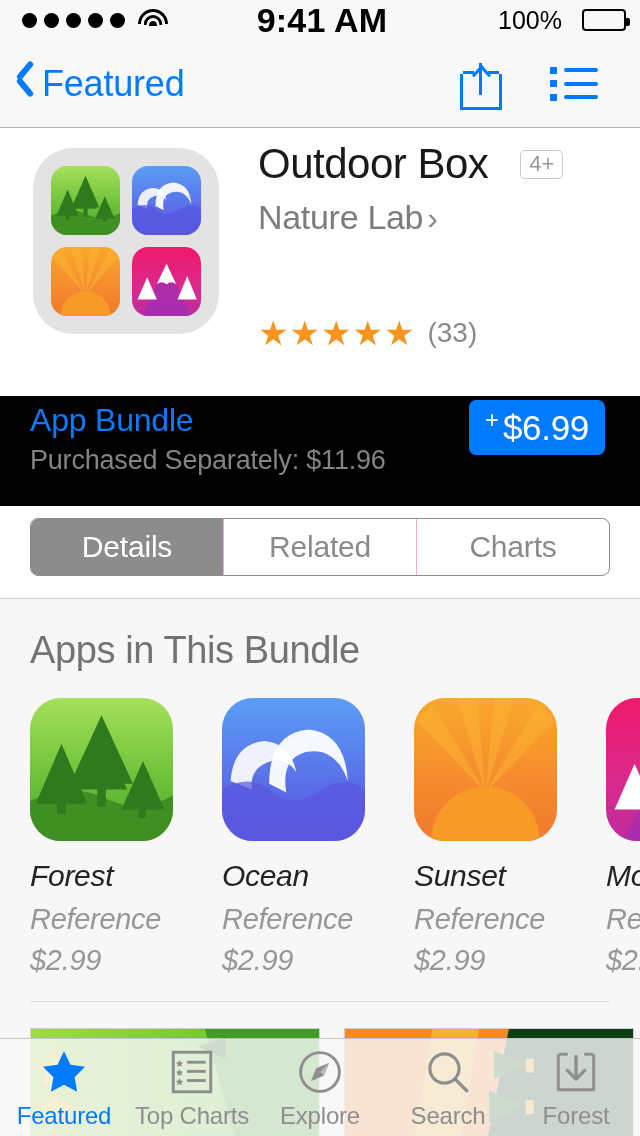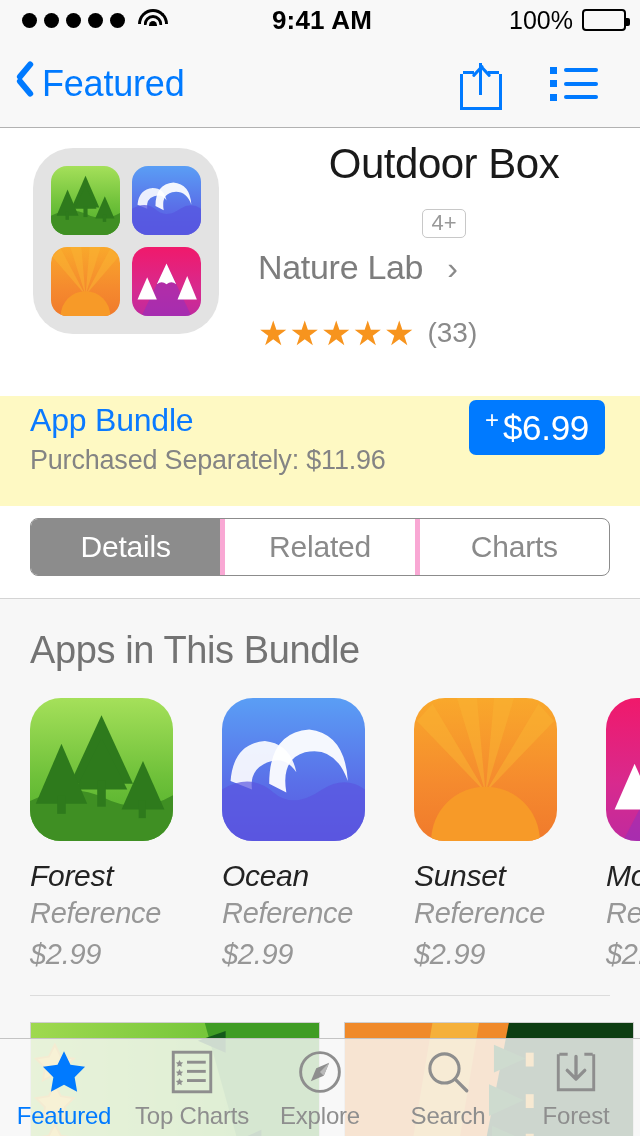--- a/index.html
+++ b/index.html
@@ -24,23 +24,23 @@
   .sig-dot { width:15px; height:15px; border-radius:50%; background:#000; }
   #wifi-icon { margin-left:13px; width:30px; height:22px; position:relative; }
   #wifi-icon i { position:absolute; border:3.5px solid #000; border-bottom:none;
                  border-radius:50% 50% 0 0 / 100% 100% 0 0; left:50%; transform:translateX(-50%); }
   #wifi-icon i:nth-child(1){ width:30px; height:15px; top:0; }
   #wifi-icon i:nth-child(2){ width:19px; height:10px; top:6px; }
   #wifi-icon i:nth-child(3){ width:8px; height:4.5px; top:12px; background:#000; border:none;
                              border-radius:50% 50% 0 0 / 100% 100% 0 0; }
   #status-time {
     position:absolute; left:4px; right:0; text-align:center;
-    font-size:26px; font-weight:bold; color:#000; letter-spacing:.2px;
-  }
-  #status-right { margin-left:auto; margin-right:14px; display:flex; align-items:center; gap:9px; }
+    font-size:34px; font-weight:bold; color:#000; letter-spacing:.2px;
+  }
+  #status-right { margin-left:auto; margin-right:14px; display:flex; align-items:center; gap:20px; }
   #battery-pct { font-size:25px; color:#000; }
   #battery-icon { width:44px; height:22px; border:2.5px solid #000; border-radius:4px; position:relative; padding:2px; }
   #battery-icon::after { content:""; position:absolute; right:-6px; top:7px; width:4px; height:8px;
                           background:#000; border-radius:0 2px 2px 0; }
   #battery-fill { height:100%; background:#000; border-radius:1px; }
 
   
   #nav-bar {
     height:88px; width:100%;
     background:#f8f8f8;
@@ -84,36 +84,36 @@
     gap:12px; padding:18px;
   }
   .mini-icon { border-radius:16px; overflow:hidden; position:relative; }
 
   .ic-forest  { background:linear-gradient(180deg,#a5e05a 0%,#6fc13a 55%,#4aab28 100%); }
   .ic-ocean   { background:linear-gradient(180deg,#5a9ef5 0%,#5a6fe8 60%,#5a56e0 100%); }
   .ic-sunset  { background:linear-gradient(180deg,#f9a82b 0%,#f58a2e 60%,#f07a2c 100%); }
   .ic-mount   { background:linear-gradient(180deg,#f0196b 0%,#d82a8e 60%,#c02a9e 100%); }
 
   #title-block { position:absolute; left:258px; top:12px; right:10px; }
-  #app-title-row { display:flex; align-items:center; gap:21px;flex-direction:column; }
+  #app-title-row { display:flex; align-items:center; gap:32px; }
   #app-title { font-size:42px; color:#1a1a1a; font-weight:400; letter-spacing:-.5px; }
   #age-badge {
     border:1.5px solid #c8c8c8; border-radius:5px; color:#999;
     font-size:22px; padding:2px 8px 3px; line-height:1;
   }
-  #developer-row { display:flex; align-items:baseline; gap:24px; margin-top:10px; }
+  #developer-row { display:flex; align-items:baseline; gap:4px; margin-top:10px; }
   #developer-name { font-size:34px; color:#7d7d7d; letter-spacing:-.3px; }
   #developer-chevron { color:#8a8a8a; font-size:32px; font-weight:300; }
 
   #rating-row { position:absolute; left:258px; top:185px; display:flex; align-items:center; gap:12px; }
   #stars { display:flex; gap:2px; color:#f7941e; font-size:34px; letter-spacing:1px; }
   #rating-count { color:#8a8a8a; font-size:28px; }
 
   
-  #bundle-row { position:relative; height:110px; background:#fef9c3; }
+  #bundle-row { position:relative; height:110px; background:#000000; }
   #bundle-info { position:absolute; left:30px; top:6px; }
   #bundle-label { color:#0a7aff; font-size:32px; letter-spacing:-.2px; }
   #bundle-sub { color:#848484; font-size:27px; margin-top:6px; letter-spacing:-.2px; }
   #price-button {
     position:absolute; right:35px; top:4px;
     background:#007aff; border-radius:7px;
     height:55px; min-width:125px;
     display:flex; align-items:center; justify-content:center; gap:4px;
     padding:0 16px; cursor:pointer;
   }
@@ -122,39 +122,39 @@
 
   
   #segmented {
     margin:12px 30px 0 30px; height:58px;
     border:1px solid #8c8c8c; border-radius:8px; overflow:hidden;
     display:flex; background:#fff;
   }
   .seg {
     flex:1; display:flex; align-items:center; justify-content:center;
     font-size:30px; color:#8a8a8a; cursor:pointer; letter-spacing:-.2px;
-    border-right:5px solid #f9a8d4;
+    border-right:1px solid #f9a8d4;
   }
   .seg:last-child { border-right:none; }
   .seg.active { background:#8c8c8c; color:#fff; }
 
   
   #bundle-section {
     margin-top:22px;
     border-top:1px solid #d4d4d4;
     background:#f7f7f7;
     height:100%;
     padding-top:8px;
   }
   #section-title { font-size:38px; color:#737373; margin:22px 0 0 30px; letter-spacing:-.4px; }
   #apps-strip { display:flex; gap:32px; margin:26px 0 0 30px; }
   .app-cell { width:160px; flex:0 0 160px;font-style:italic; }
   .app-thumb { width:143px; height:143px; border-radius:31px; overflow:hidden; position:relative; }
   .app-name { font-size:30px; color:#232323; margin-top:18px; white-space:nowrap; letter-spacing:-.3px; }
-  .app-cat  { font-size:29px; color:#979797; margin-top:4px; white-space:nowrap; letter-spacing:-.3px; }
+  .app-cat  { font-size:29px; color:#979797; margin-top:10px; white-space:nowrap; letter-spacing:-.3px; }
   .app-price{ font-size:29px; color:#979797; margin-top:8px; white-space:nowrap; letter-spacing:-.3px; }
 
   
   #shots-divider { border-top:1px solid #dcdcdc; margin:24px 30px 0 30px; }
   #shots-strip { display:flex; gap:24px; margin:26px 0 0 30px; }
   .shot { width:290px; height:180px; flex:0 0 290px; border:1px solid #cfcfcf; overflow:hidden; position:relative; }
 
   
   #tab-bar {
     position:absolute; bottom:0; left:0; width:100%; height:98px;

